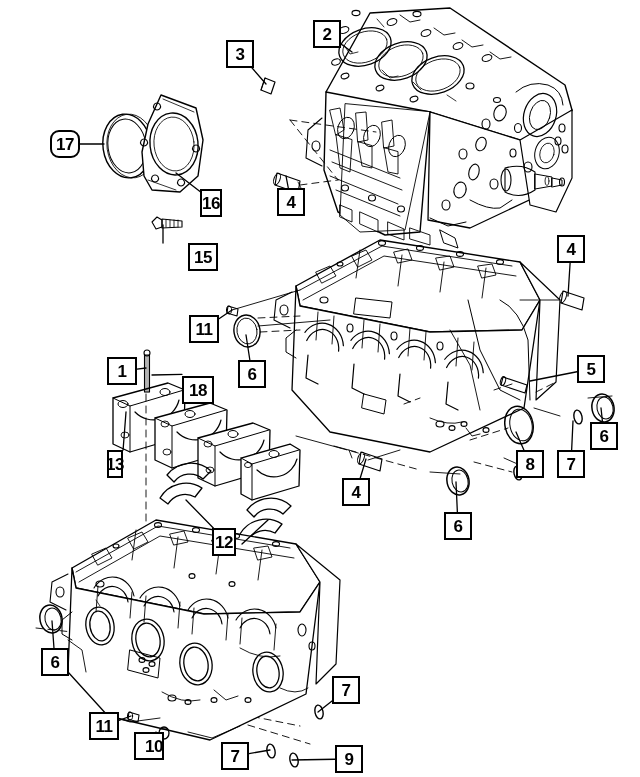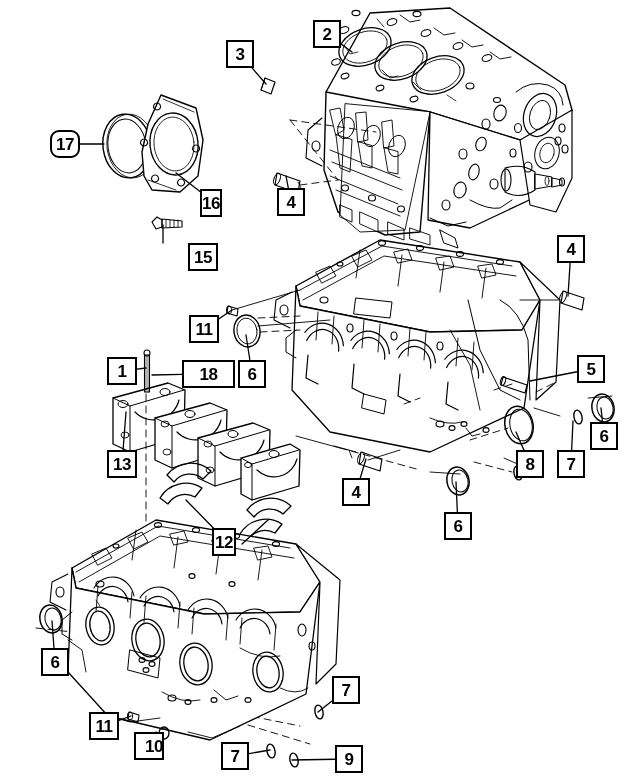--- a/index.html
+++ b/index.html
@@ -519,23 +519,23 @@
       <div class="callout" style="left: 313px; top: 20px;">2</div>
       <div class="callout" style="left: 226px; top: 40px;">3</div>
       <div class="callout wide" style="left: 50px; top: 130px; width: 30px; border-radius: 9px;">17</div>
       <div class="callout" style="left: 277px; top: 188px;">4</div>
       <div class="callout wide" style="left: 200px; top: 189px; width: 22px;">16</div>
       <div class="callout wide" style="left: 148px; top: 243px; width: 30px; margin-left: 40px;">15</div>
       <div class="callout" style="left: 557px; top: 235px;">4</div>
       <div class="callout wide" style="left: 189px; top: 315px; width: 30px;">11</div>
       <div class="callout" style="left: 238px; top: 360px;">6</div>
       <div class="callout wide" style="left: 107px; top: 357px; width: 30px;">1</div>
-      <div class="callout wide" style="left: 182px; top: 360px; width: 53px;">18</div>
+      <div class="callout wide" style="left: 182px; top: 376px; width: 32px;">18</div>
       <div class="callout" style="left: 577px; top: 355px;">5</div>
-      <div class="callout wide" style="left: 107px; top: 450px; width: 30px;">13</div>
+      <div class="callout wide" style="left: 107px; top: 450px; width: 16px;">13</div>
       <div class="callout" style="left: 516px; top: 450px;">8</div>
       <div class="callout" style="left: 557px; top: 450px;">7</div>
       <div class="callout" style="left: 590px; top: 422px;">6</div>
       <div class="callout" style="left: 342px; top: 478px;">4</div>
       <div class="callout wide" style="left: 212px; top: 528px; width: 24px;">12</div>
       <div class="callout" style="left: 444px; top: 512px;">6</div>
       <div class="callout" style="left: 41px; top: 648px;">6</div>
       <div class="callout" style="left: 332px; top: 676px;">7</div>
       <div class="callout wide" style="left: 89px; top: 712px; width: 30px;">11</div>
       <div class="callout wide" style="left: 134px; top: 732px; width: 30px; padding-left: 10px;">10</div>

